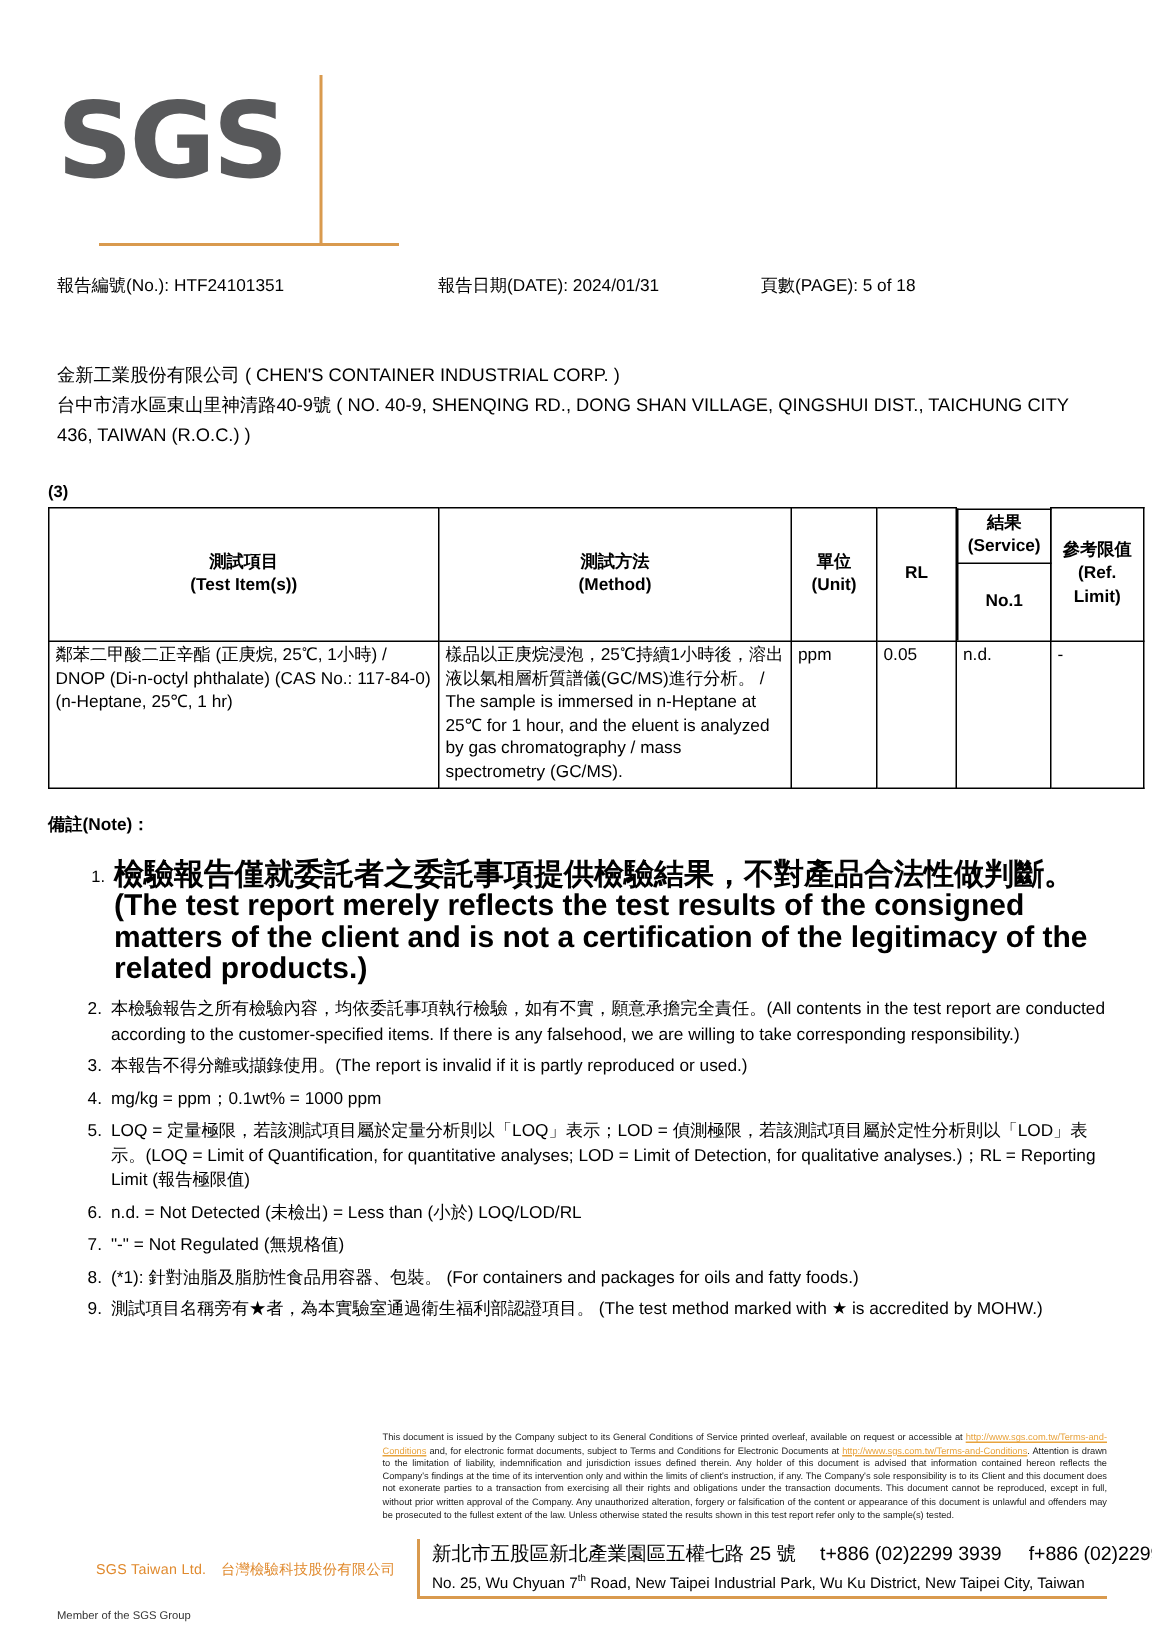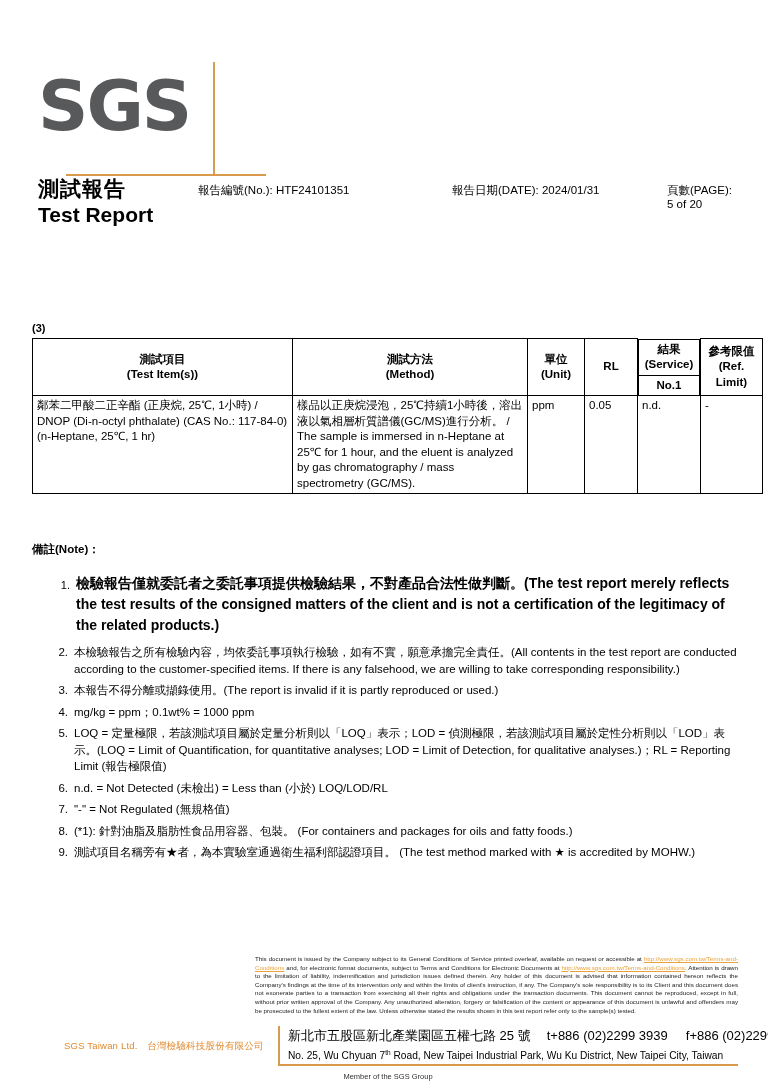--- a/index.html
+++ b/index.html
@@ -19,21 +19,21 @@
     position: relative;
     width: 768px;
     height: 1086px;
     box-sizing: border-box;
   }
 
   
   .logo-block {
     position: absolute;
     left: 38px;
-    top: 64px;
+    top: 52px;
     width: 210px;
     height: 88px;
   }
   .logo-text {
     font-family: "DejaVu Sans", sans-serif;
     font-weight: bold;
     font-size: 70px;
     letter-spacing: -2px;
     color: #58595b;
     line-height: 84px;
@@ -158,21 +158,21 @@
     border-bottom: 1px solid #000;
     text-align: center;
     font-weight: bold;
     font-size: 11.5px;
     line-height: 15px;
     padding: 4px 2px;
     vertical-align: middle;
   }
   .th-sub td.last {
     border-bottom: none;
-    padding: 2px;
+    padding: 18px;
   }
   td.ctr {
     text-align: left;
     vertical-align: top;
   }
 
   
   .notes {
     position: absolute;
     left: 32px;
@@ -200,21 +200,21 @@
   }
   ol.note-list > li::before {
     content: counter(n) ".";
     position: absolute;
     left: -18px;
     width: 16px;
     text-align: right;
     font-size: 11.5px;
   }
   ol.note-list > li.big {
-    font-size: 14px;
+    font-size: 20px;
     line-height: 21px;
     font-weight: bold;
     padding-left: 6px;
     margin-bottom: 8px;
   }
   ol.note-list > li.big::before {
     font-size: 11px;
     font-weight: normal;
     top: 2px;
     left: -16px;
@@ -285,50 +285,50 @@
     font-size: 10.2px;
     line-height: 15px;
     white-space: nowrap;
   }
   .addr-en sup { font-size: 6.5px; }
   .member {
     position: absolute;
     left: 0;
     top: 44px;
     width: 700px;
-    text-align: center;
+    text-align: left;
     font-size: 7.5px;
     color: #333;
   }
 </style>
 </head>
 <body>
 
 <div class="page">
 
   <div class="logo-block">
     <div class="logo-text">SGS</div>
     <div class="logo-vline"></div>
     <div class="logo-hline"></div>
   </div>
 
   <div class="hdr">
     <div class="hdr-row">
-      <div class="title-col">
-        <div class="title-cn">測試報告</div>
-        <div class="title-en">Test Report</div>
-      </div>
       <div class="meta-col">
         <div class="meta-no"><span>報告編號(No.): </span><span>HTF24101351</span></div>
         <div class="meta-date"><span>報告日期(DATE): </span><span>2024/01/31</span></div>
-        <div class="meta-page"><span>頁數(PAGE): </span><span>5 of 20</span></div>
+        <div class="meta-page"><span>頁數(PAGE): </span><span>5 of 18</span></div>
       </div>
     </div>
   </div>
 
+  <div class="addr">
+    <div>金新工業股份有限公司 ( CHEN'S CONTAINER INDUSTRIAL CORP. )</div>
+    <div>台中市清水區東山里神清路40-9號 ( NO. 40-9, SHENQING RD., DONG SHAN VILLAGE, QINGSHUI DIST., TAICHUNG CITY 436, TAIWAN (R.O.C.) )</div>
+  </div>
 
   <div class="sec-label">(3)</div>
 
   <div class="tbl-wrap">
     <table class="rt">
       <thead>
         <tr>
           <th class="c-item" rowspan="2">
             <div>測試項目</div>
             <div>(Test Item(s))</div>

